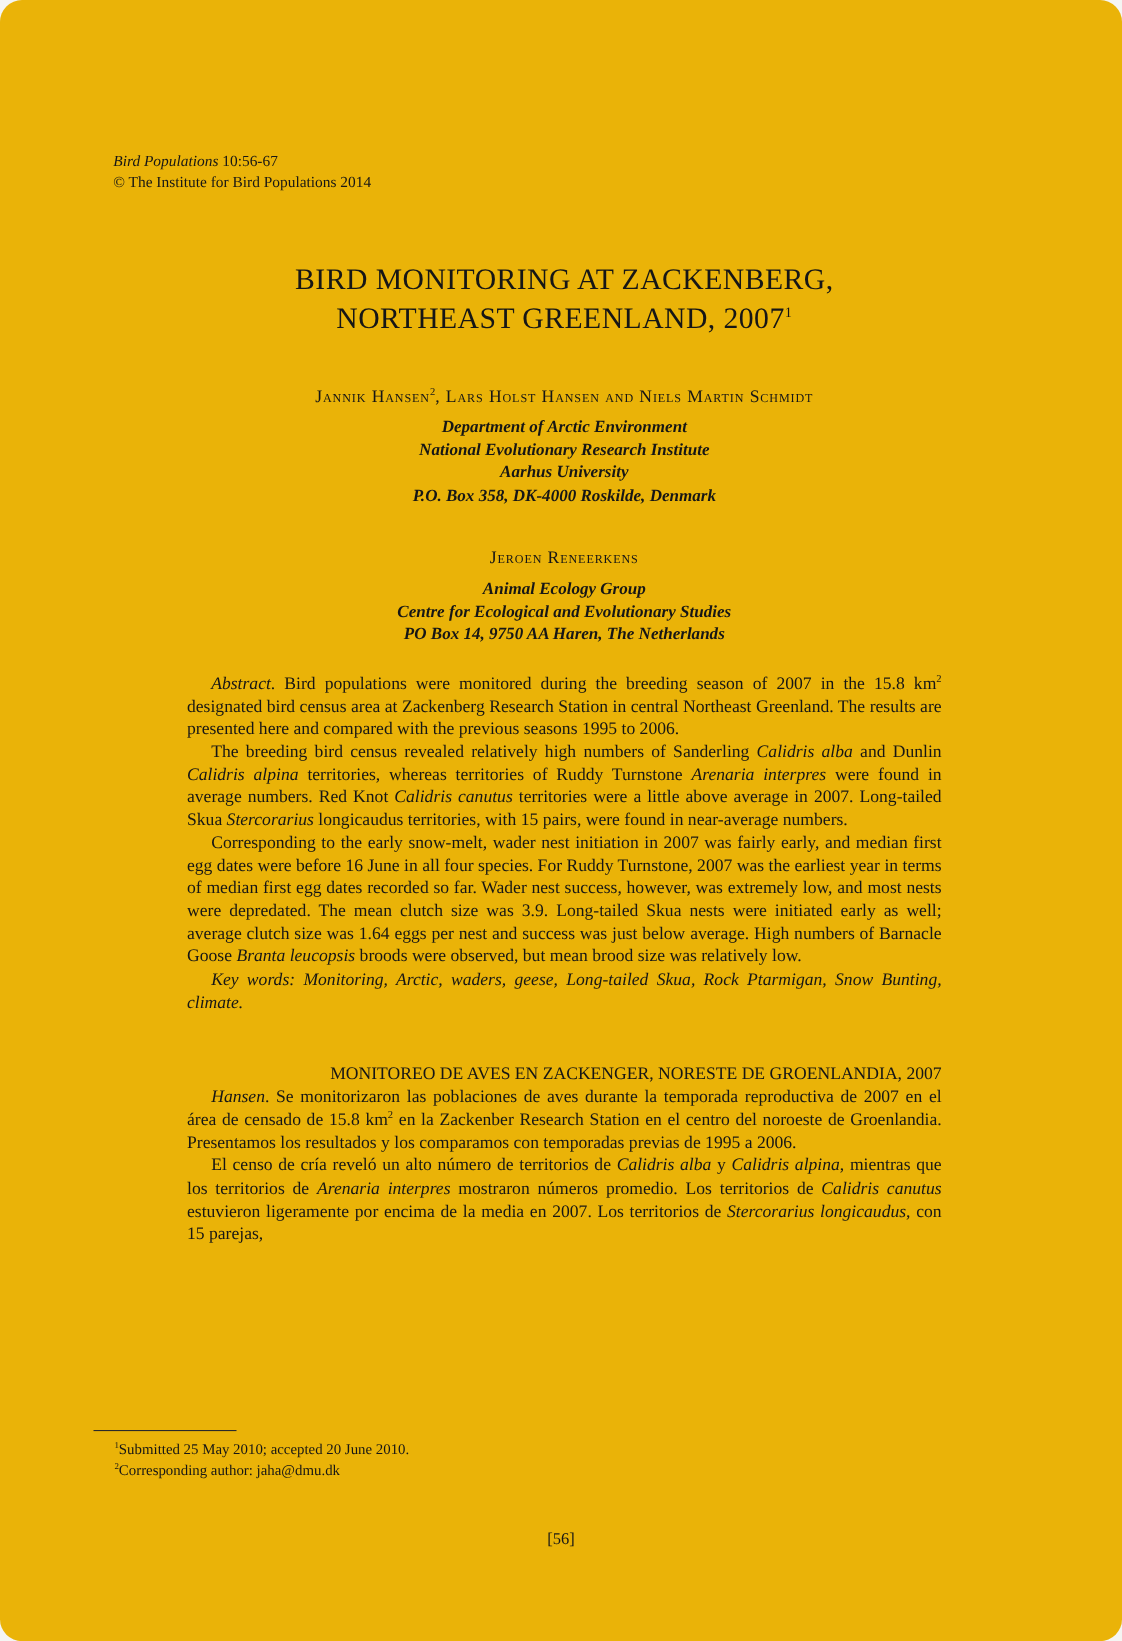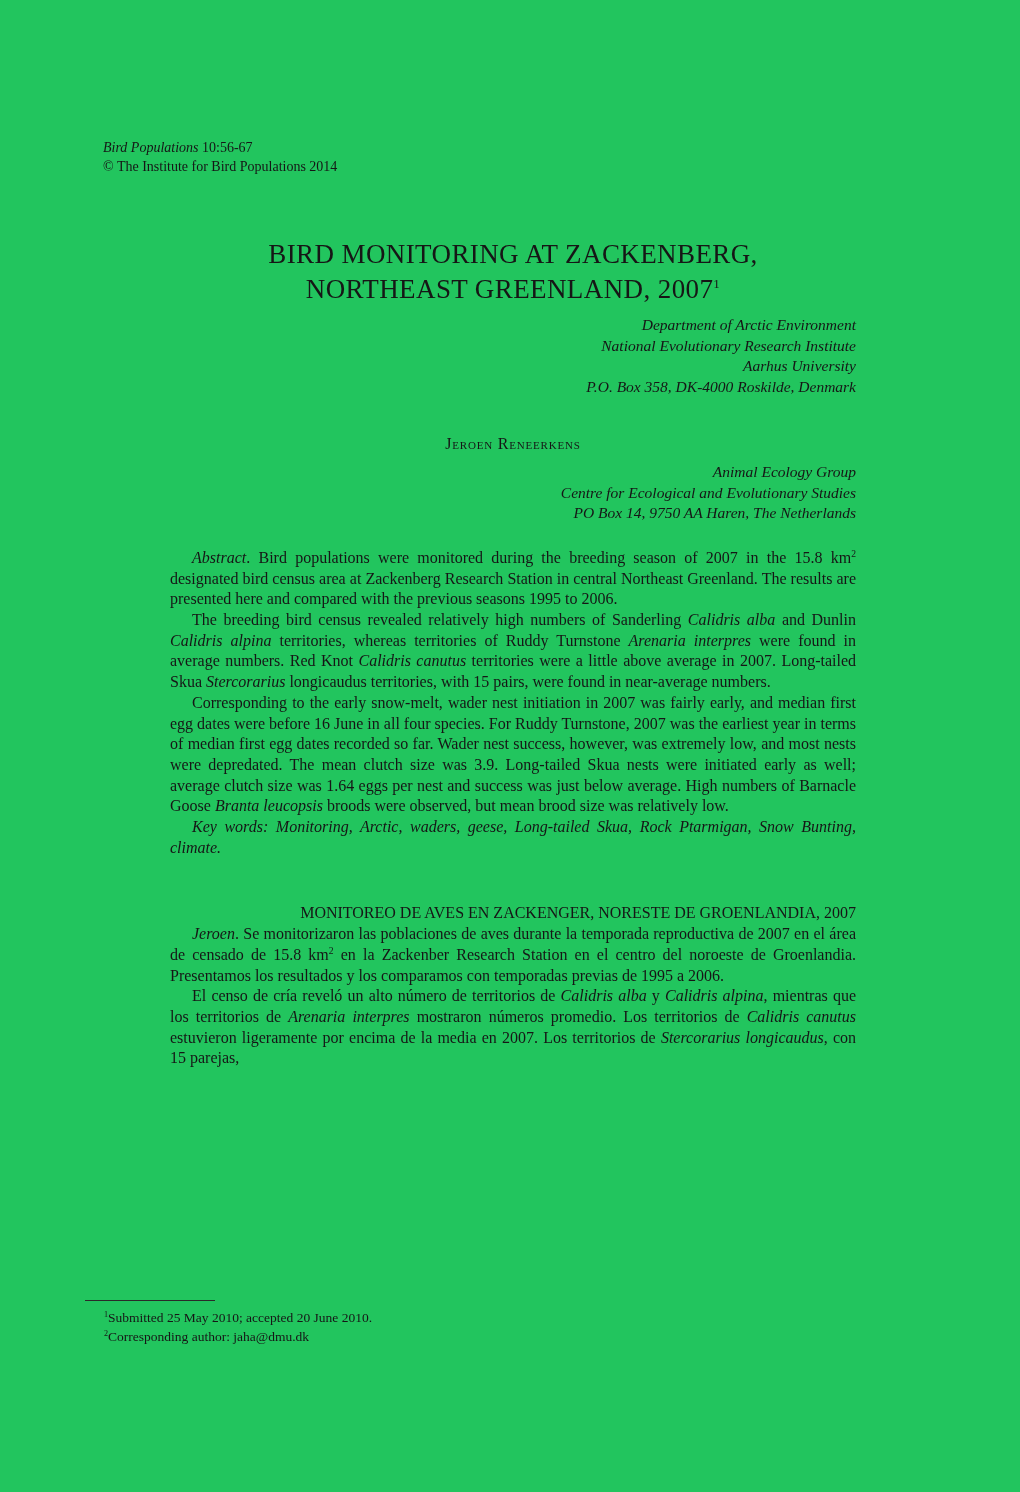--- a/index.html
+++ b/index.html
@@ -7,22 +7,23 @@
   body {
     width: 1020px;
     height: 1492px;
     position: relative;
     font-family: "Liberation Serif", serif;
     color: #161616;
   }
   .page {
     position: absolute;
     inset: 0;
-    background: #22c55e;
+    background: #eab308;
     overflow: hidden;
+    border-radius: 20px;
   }
   sup {
     font-size: 0.6em;
     vertical-align: super;
     line-height: 0;
   }
 
   
   .journal-header {
     position: absolute;
@@ -55,24 +56,25 @@
     text-align: center;
     font-size: 16px;
     line-height: 20px;
     font-variant: small-caps;
     letter-spacing: 0.8px;
   }
   .authors sup { letter-spacing: 0; }
 
   .affiliation {
     margin-top: 8px;
-    text-align: right;
+    text-align: center;
     font-style: italic;
     font-size: 15.5px;
     line-height: 20.7px;
+    font-weight: bold;
   }
 
   .authors.second { margin-top: 36px; }
 
   .abstract {
     margin-top: 24px;
     font-size: 16px;
     line-height: 20.7px;
     text-align: justify;
   }
@@ -124,20 +126,21 @@
 
   <div class="journal-header">
     <div><i>Bird Populations</i> 10:56-67</div>
     <div>© The Institute for Bird Populations 2014</div>
   </div>
 
   <div class="content">
 
     <h1 class="title"><span>BIRD MONITORING AT ZACKENBERG,</span><br><span>NORTHEAST GREENLAND, 2007</span><sup>1</sup></h1>
 
+    <div class="authors">Jannik Hansen<sup>2</sup>, Lars Holst Hansen and Niels Martin Schmidt</div>
 
     <div class="affiliation">
       <div>Department of Arctic Environment</div>
       <div>National Evolutionary Research Institute</div>
       <div>Aarhus University</div>
       <div>P.O. Box 358, DK-4000 Roskilde, Denmark</div>
     </div>
 
     <div class="authors second">Jeroen Reneerkens</div>
 
@@ -149,26 +152,27 @@
 
     <div class="abstract">
       <p><i>Abstract</i>. Bird populations were monitored during the breeding season of 2007 in the 15.8 km<sup>2</sup> designated bird census area at Zackenberg Research Station in central Northeast Greenland. The results are presented here and compared with the previous seasons 1995 to 2006.</p>
       <p>The breeding bird census revealed relatively high numbers of Sanderling <i>Calidris alba</i> and Dunlin <i>Calidris alpina</i> territories, whereas territories of Ruddy Turnstone <i>Arenaria interpres</i> were found in average numbers. Red Knot <i>Calidris canutus</i> territories were a little above average in 2007. Long-tailed Skua <i>Stercorarius</i> longicaudus territories, with 15 pairs, were found in near-average numbers.</p>
       <p>Corresponding to the early snow-melt, wader nest initiation in 2007 was fairly early, and median first egg dates were before 16 June in all four species. For Ruddy Turnstone, 2007 was the earliest year in terms of median first egg dates recorded so far. Wader nest success, however, was extremely low, and most nests were depredated. The mean clutch size was 3.9. Long-tailed Skua nests were initiated early as well; average clutch size was 1.64 eggs per nest and success was just below average. High numbers of Barnacle Goose <i>Branta leucopsis</i> broods were observed, but mean brood size was relatively low.</p>
       <p><i>Key words: Monitoring, Arctic, waders, geese, Long-tailed Skua, Rock Ptarmigan, Snow Bunting, climate.</i></p>
     </div>
 
     <div class="resumen">
       <h2 class="section-heading">MONITOREO DE AVES EN ZACKENGER, NORESTE DE GROENLANDIA, 2007</h2>
-      <p><i>Jeroen</i>. Se monitorizaron las poblaciones de aves durante la temporada reproductiva de 2007 en el área de censado de 15.8 km<sup>2</sup> en la Zackenber Research Station en el centro del noroeste de Groenlandia. Presentamos los resultados y los comparamos con temporadas previas de 1995 a 2006.</p>
+      <p><i>Hansen</i>. Se monitorizaron las poblaciones de aves durante la temporada reproductiva de 2007 en el área de censado de 15.8 km<sup>2</sup> en la Zackenber Research Station en el centro del noroeste de Groenlandia. Presentamos los resultados y los comparamos con temporadas previas de 1995 a 2006.</p>
       <p>El censo de cría reveló un alto número de territorios de <i>Calidris alba</i> y <i>Calidris alpina</i>, mientras que los territorios de <i>Arenaria interpres</i> mostraron números promedio. Los territorios de <i>Calidris canutus</i> estuvieron ligeramente por encima de la media en 2007. Los territorios de <i>Stercorarius longicaudus</i>, con 15 parejas,</p>
     </div>
 
   </div>
 
   <div class="footnotes">
     <div class="footnote-rule"></div>
     <div class="footnote"><sup>1</sup>Submitted 25 May 2010; accepted 20 June 2010.</div>
     <div class="footnote"><sup>2</sup>Corresponding author: jaha@dmu.dk</div>
   </div>
 
+  <div class="page-number">[56]</div>
 
 </div>
 
 </body></html>

